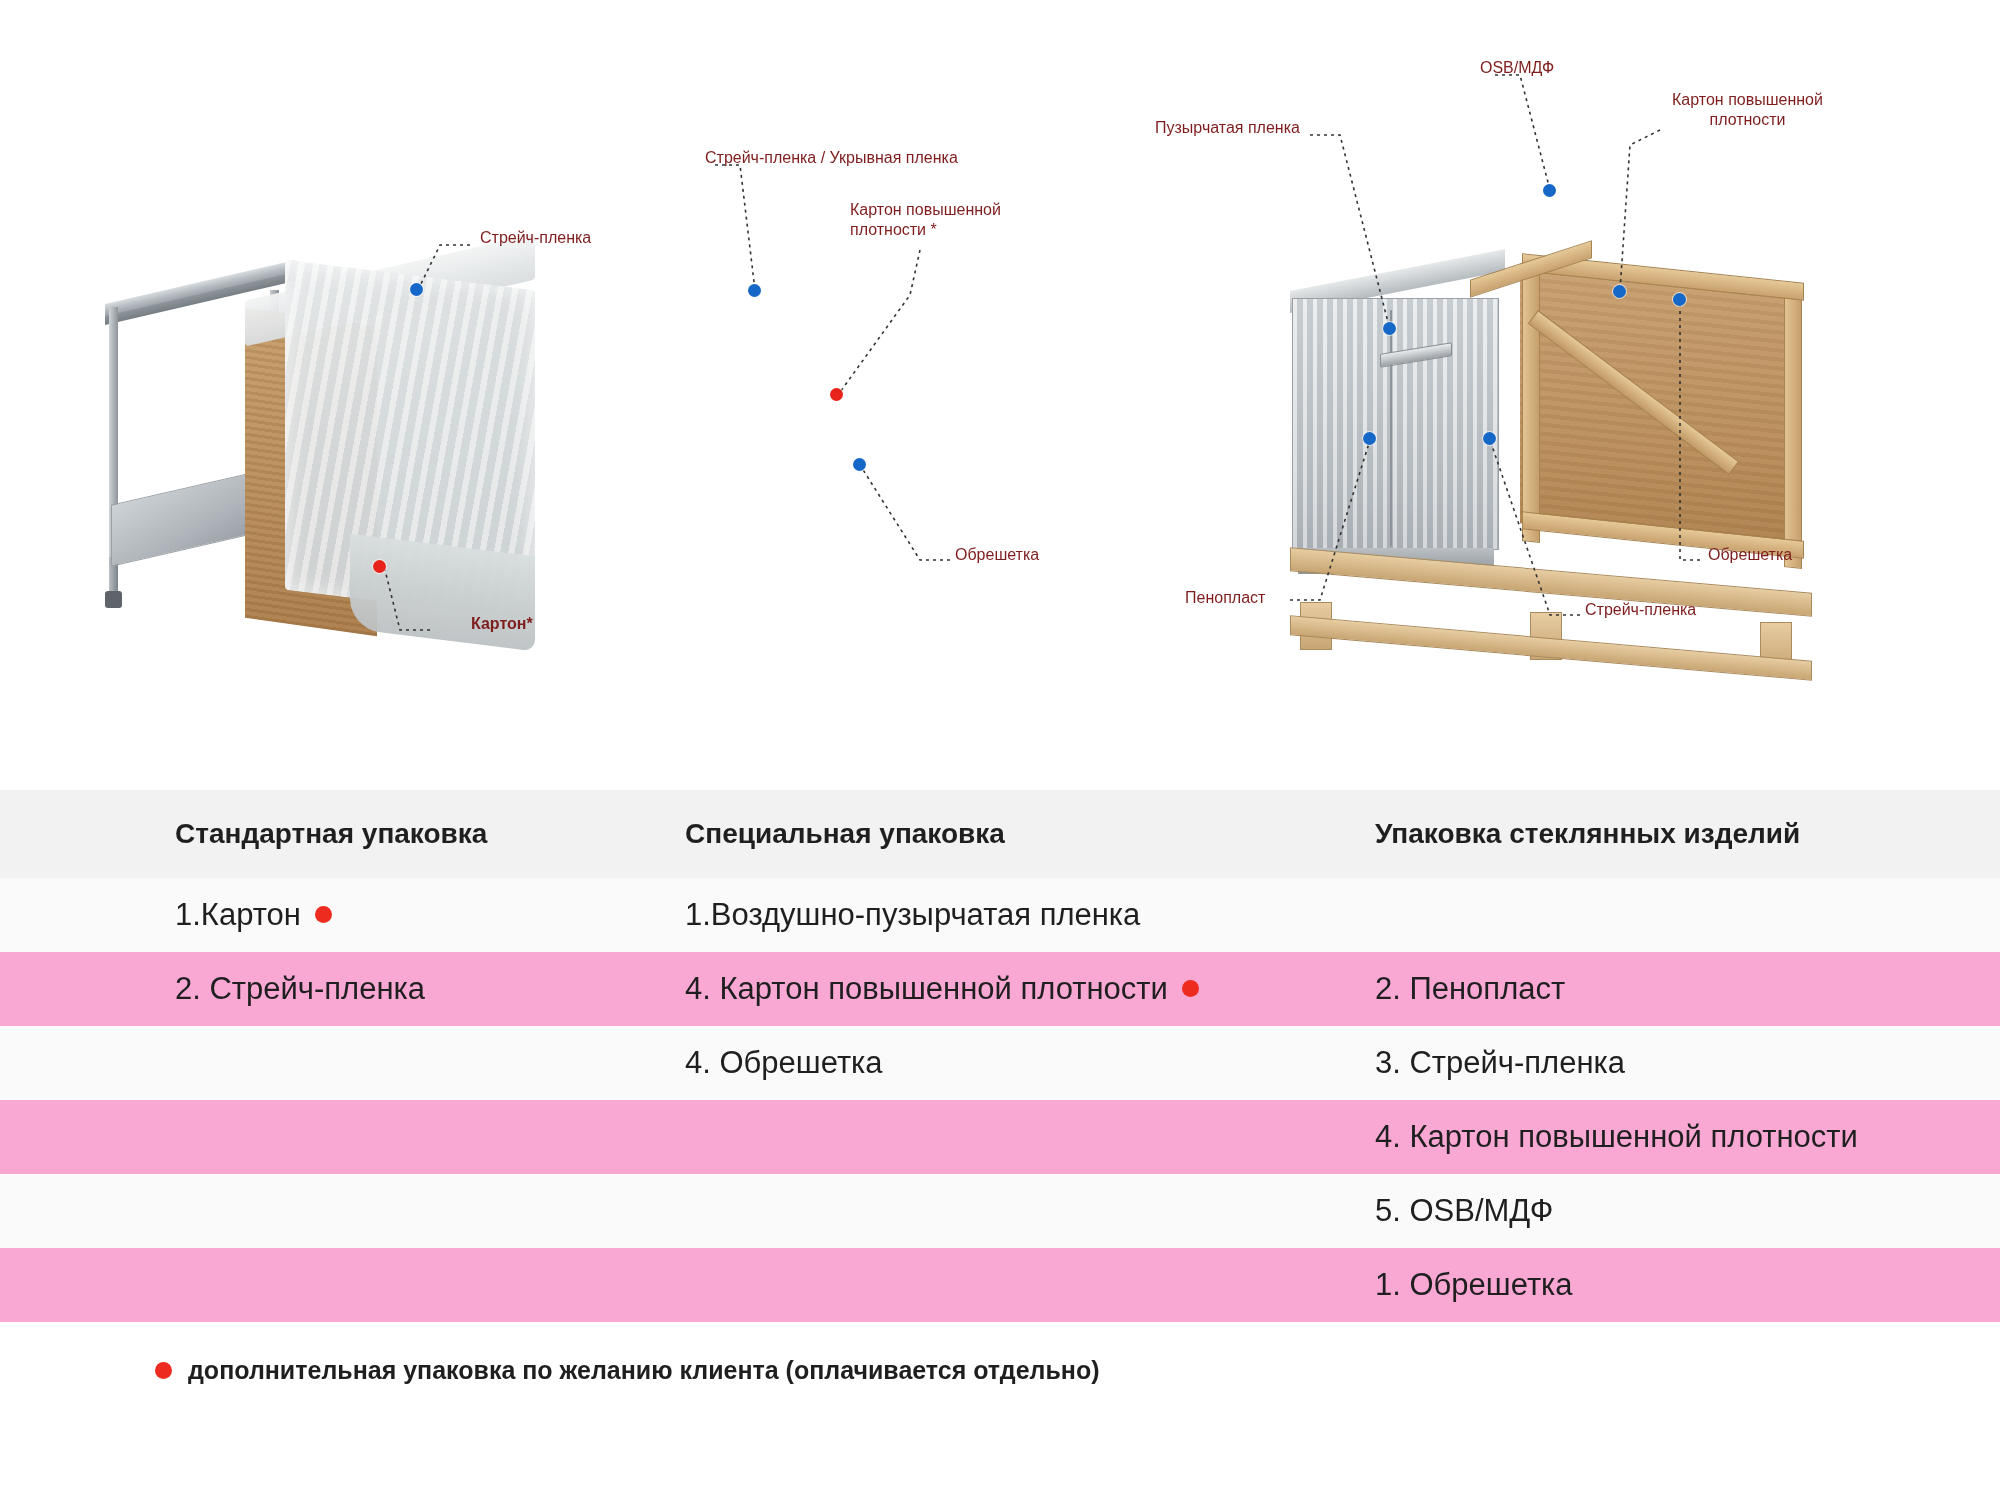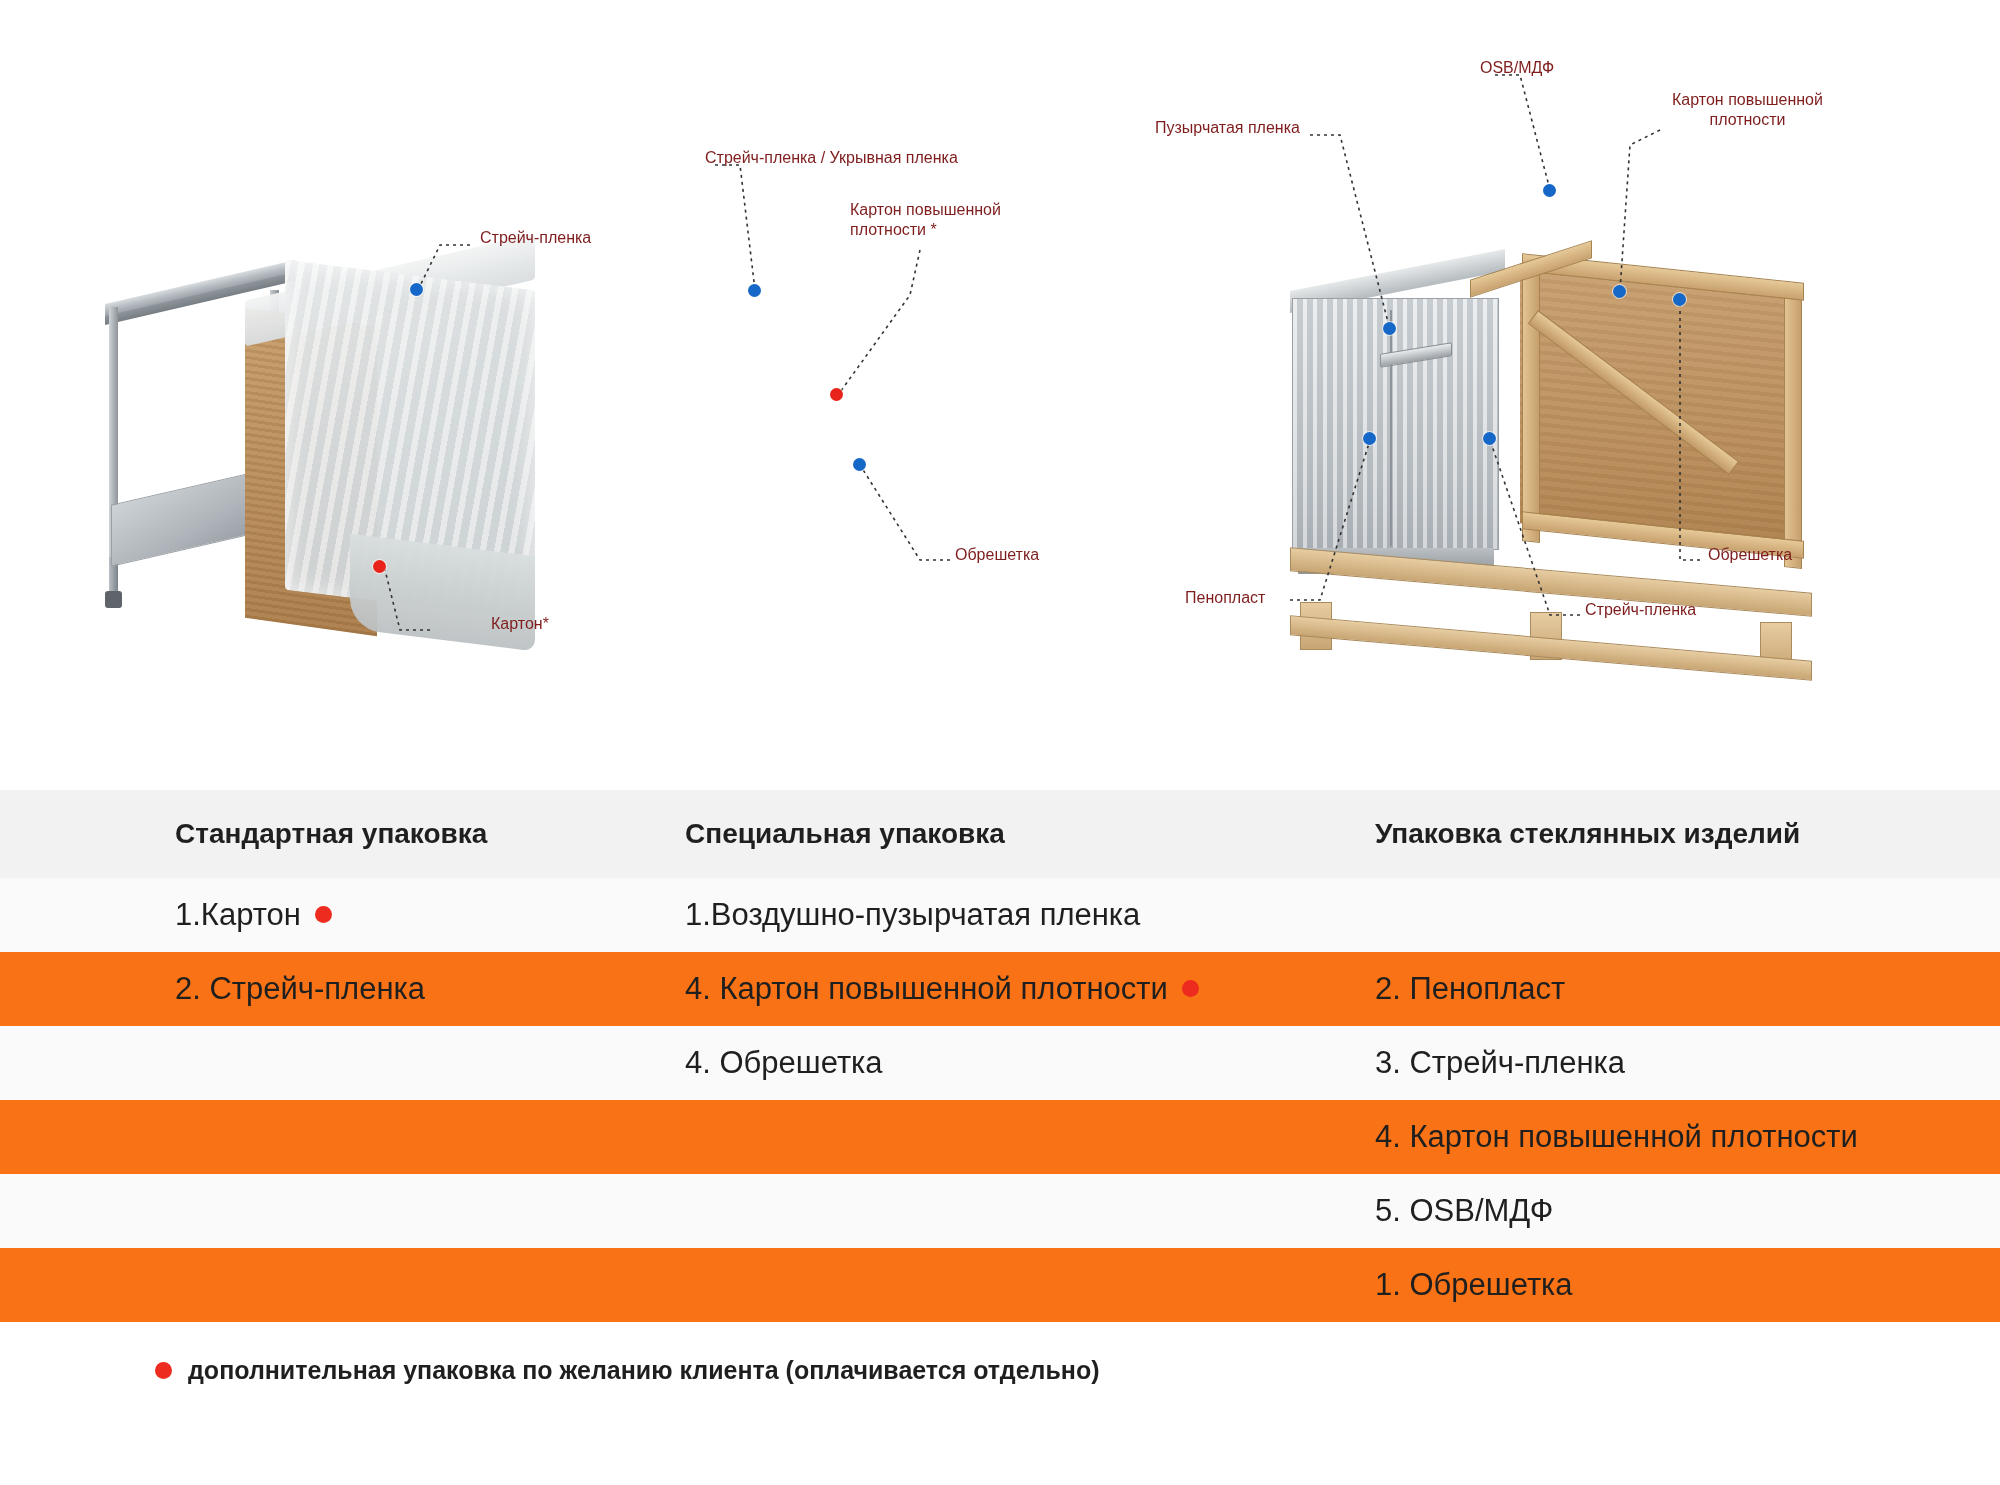--- a/index.html
+++ b/index.html
@@ -219,21 +219,21 @@
     left: 0;
     top: 790px;
     width: 2000px;
   }
   .trow {
     display: flex;
     width: 2000px;
     min-height: 74px;
     align-items: center;
   }
-  .trow.odd  { background: #f97316; text-align: center; }
+  .trow.odd  { background: #f9a8d4; text-align: center; }
   .trow.even { background: #fafafa; }
   .trow.head { background: #f2f2f2; min-height: 88px; }
   .tcell {
     padding: 0 20px;
     box-sizing: border-box;
     font-size: 31px;
     color: #1f1f1f;
     line-height: 1.3;
     display: flex;
     align-items: center;
@@ -286,21 +286,21 @@
     </div>
 
     <svg class="leaders">
       <polyline points="430,245 400,245 378,290" fill="none" stroke="#333" stroke-width="1.6" stroke-dasharray="3 4"></polyline>
       <polyline points="390,630 360,630 345,570" fill="none" stroke="#333" stroke-width="1.6" stroke-dasharray="3 4"></polyline>
     </svg>
 
     <div class="label" style="left:440px; top:228px;">Стрейч-пленка</div>
     <div class="dot" style="left:370px; top:283px;"></div>
 
-    <div class="label" style="left:451px; top:614px;">Картон*</div>
+    <div class="label" style="left:431px; top:614px;font-weight:bold;">Картон*</div>
     <div class="dot red" style="left:333px; top:560px;"></div>
   </div>
 
   <div class="panel panel-2">
 
     <div class="img2">
       <div class="f2-top"></div>
       <div class="f2-body"></div>
       <div class="f2-seam"></div>
       <div class="f2-handle"></div>

